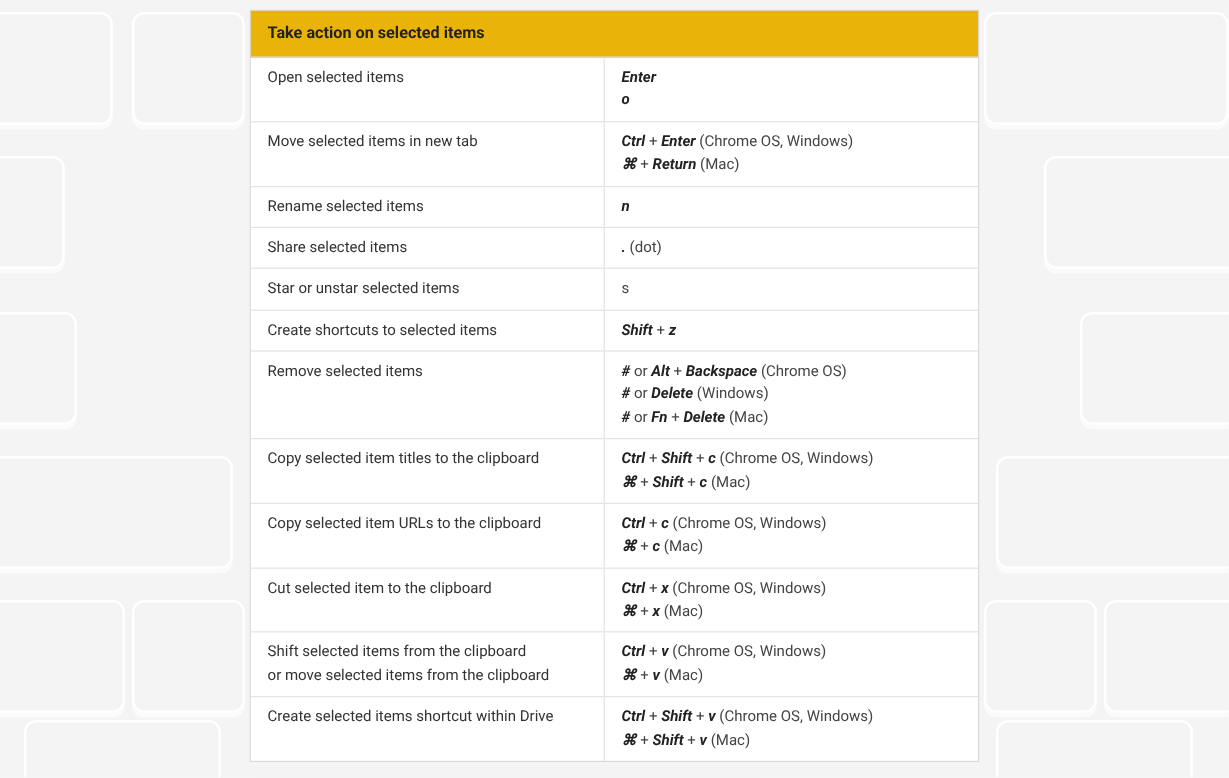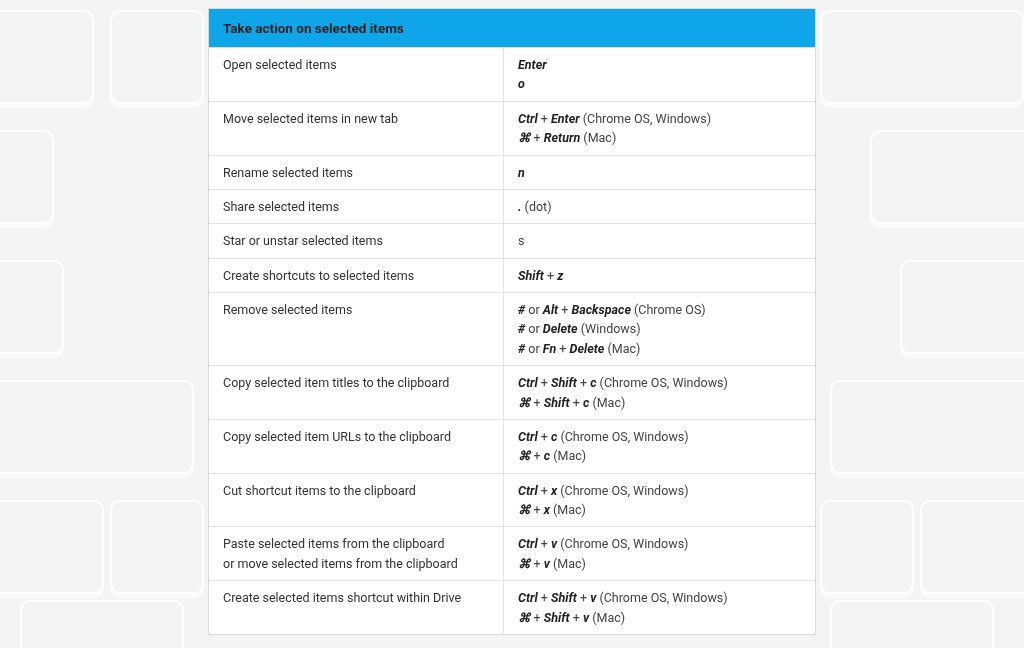--- a/index.html
+++ b/index.html
@@ -48,21 +48,21 @@
     position: absolute;
     left: 208px;
     top: 8px;
     width: 608px;
     background: #fff;
     border: 1px solid #d9d9d9;
     box-sizing: border-box;
   }
 
   .panel-header {
-    background: #0ea5e9;
+    background: #eab308;
     border-bottom: 1px solid #d9d9d9;
     padding: 11px 14px;
     font-weight: 700;
     font-size: 13.5px;
     color: #222;
   }
 
   .row {
     display: flex;
     border-bottom: 1px solid #e3e3e3;
@@ -168,29 +168,29 @@
         </div>
       </div>
       <div class="row">
         <div class="cell-action">Copy selected item URLs to the clipboard</div>
         <div class="cell-shortcut">
           <div class="line"><b>Ctrl</b><span class="plain"> + </span><b>c</b><span class="paren"> (Chrome OS, Windows)</span></div>
           <div class="line"><b>⌘</b><span class="plain"> + </span><b>c</b><span class="paren"> (Mac)</span></div>
         </div>
       </div>
       <div class="row">
-        <div class="cell-action">Cut shortcut items to the clipboard</div>
+        <div class="cell-action">Cut selected item to the clipboard</div>
         <div class="cell-shortcut">
           <div class="line"><b>Ctrl</b><span class="plain"> + </span><b>x</b><span class="paren"> (Chrome OS, Windows)</span></div>
           <div class="line"><b>⌘</b><span class="plain"> + </span><b>x</b><span class="paren"> (Mac)</span></div>
         </div>
       </div>
       <div class="row">
         <div class="cell-action">
-          <div>Paste selected items from the clipboard</div>
+          <div>Shift selected items from the clipboard</div>
           <div>or move selected items from the clipboard</div>
         </div>
         <div class="cell-shortcut">
           <div class="line"><b>Ctrl</b><span class="plain"> + </span><b>v</b><span class="paren"> (Chrome OS, Windows)</span></div>
           <div class="line"><b>⌘</b><span class="plain"> + </span><b>v</b><span class="paren"> (Mac)</span></div>
         </div>
       </div>
       <div class="row">
         <div class="cell-action">Create selected items shortcut within Drive</div>
         <div class="cell-shortcut">

